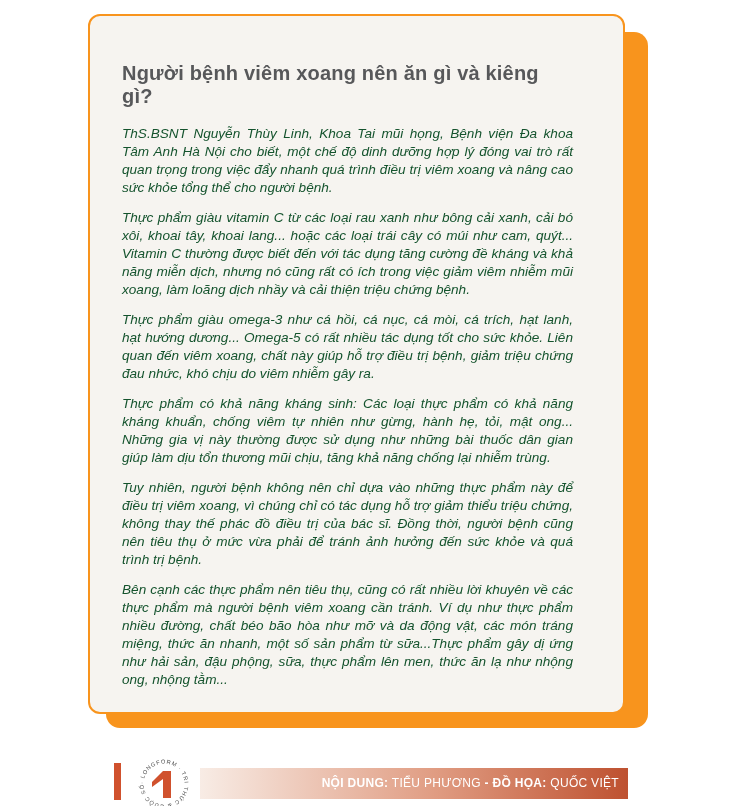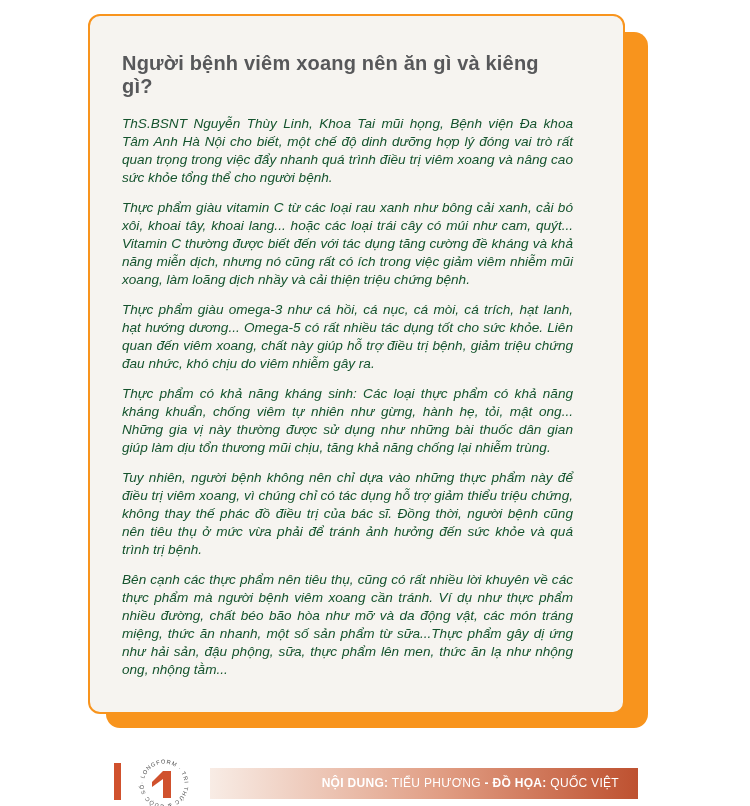--- a/index.html
+++ b/index.html
@@ -21,21 +21,21 @@
     background: #F8941D;
     border-radius: 14px;
   }
   .card {
     position: absolute;
     left: 88px; top: 14px;
     width: 537px; height: 700px;
     background: #F6F4F0;
     border: 2px solid #F8941D;
     border-radius: 12px;
-    padding: 36px 50px 0 32px;
+    padding: 46px 50px 0 32px;
   }
   .card-title {
     font-size: 20px;
     font-weight: 700;
     color: #57585A;
     letter-spacing: 0.2px;
     margin-bottom: 17px;
   }
   .card p {
     font-size: 13.6px;
@@ -53,28 +53,28 @@
     width: 7px; height: 37px;
     background: #D0512D;
   }
   .logo-badge {
     position: absolute;
     left: 138px; top: 758px;
     width: 52px; height: 52px;
   }
   .credit-bar {
     position: absolute;
-    left: 210px; top: 768px;
+    left: 200px; top: 768px;
     width: 428px; height: 31px;
     background: linear-gradient(90deg, #F8ECE5 0%, #E09C82 55%, #BE5130 100%);
     color: #ffffff;
     font-size: 12px;
     line-height: 31px;
     text-align: right;
-    padding-right: 19px;
+    padding-right: 9px;
     letter-spacing: 0.3px;
     white-space: nowrap;
   }
   .credit-bar .lbl { font-weight: 700; }
   .credit-bar .val { font-weight: 400; }
   .ring-text {
     font-size: 5.6px;
     letter-spacing: 0.9px;
     fill: #4E4E4E;
     font-family: "Liberation Sans", sans-serif;

